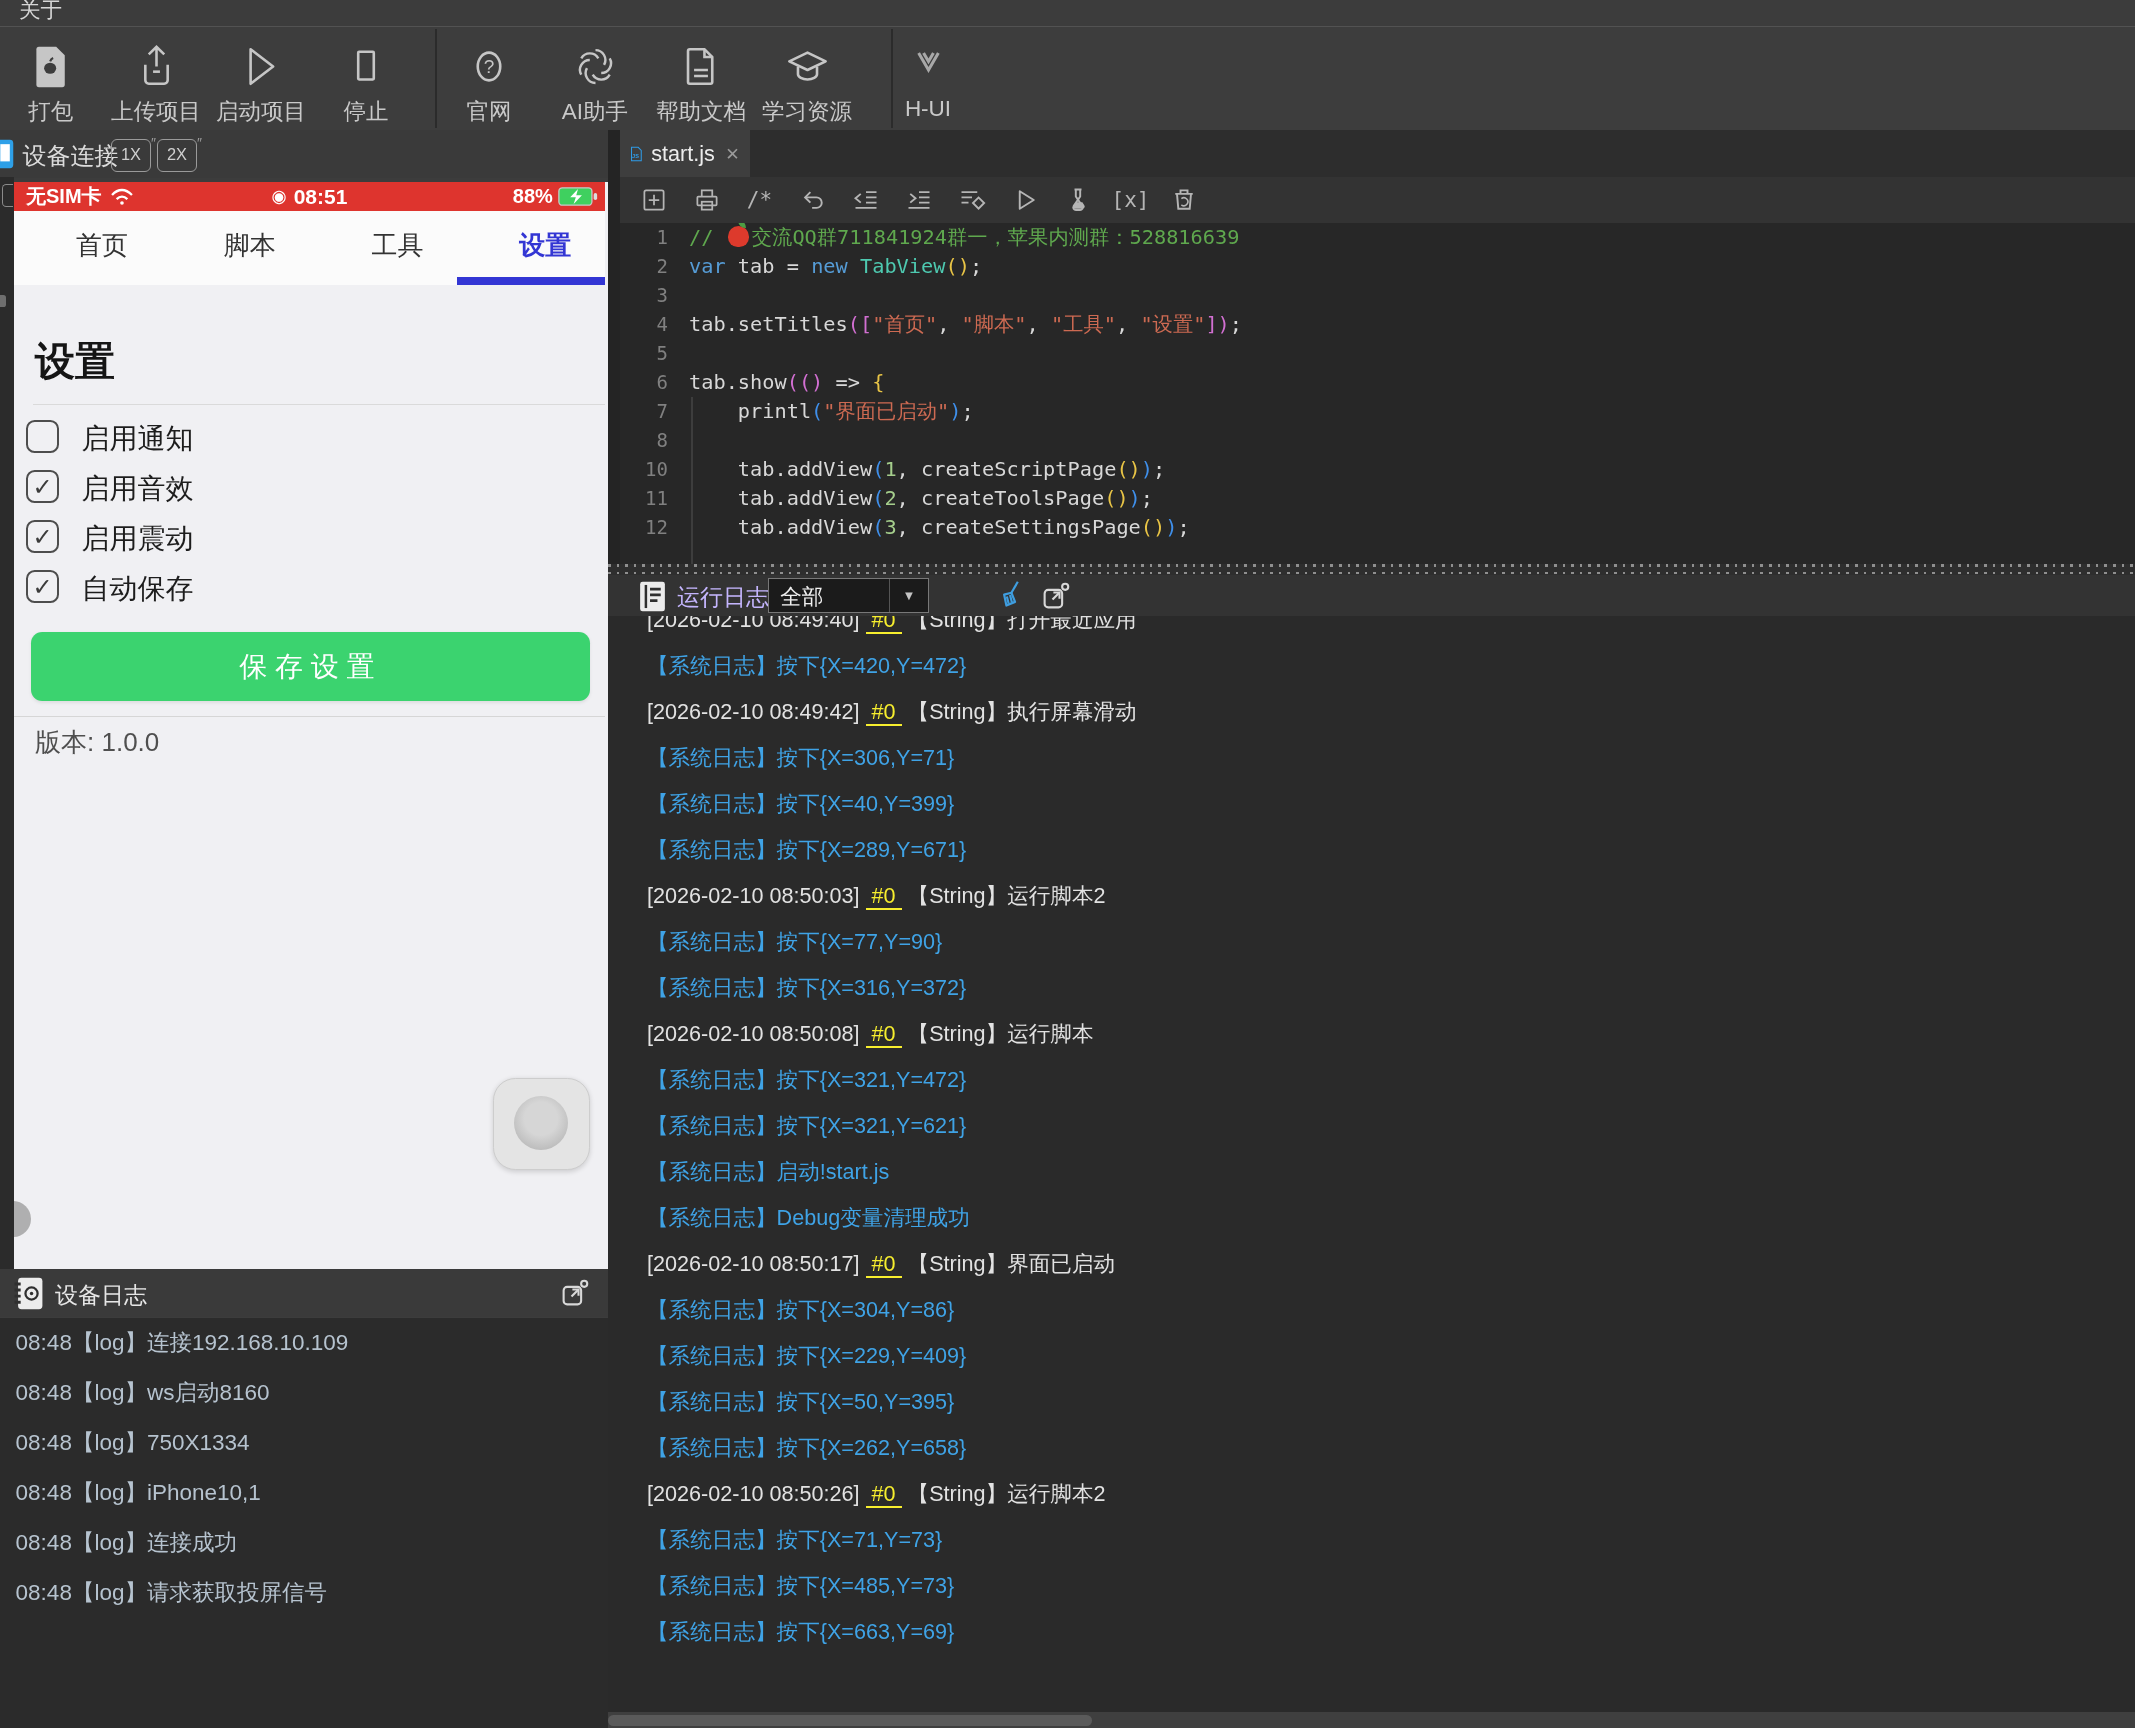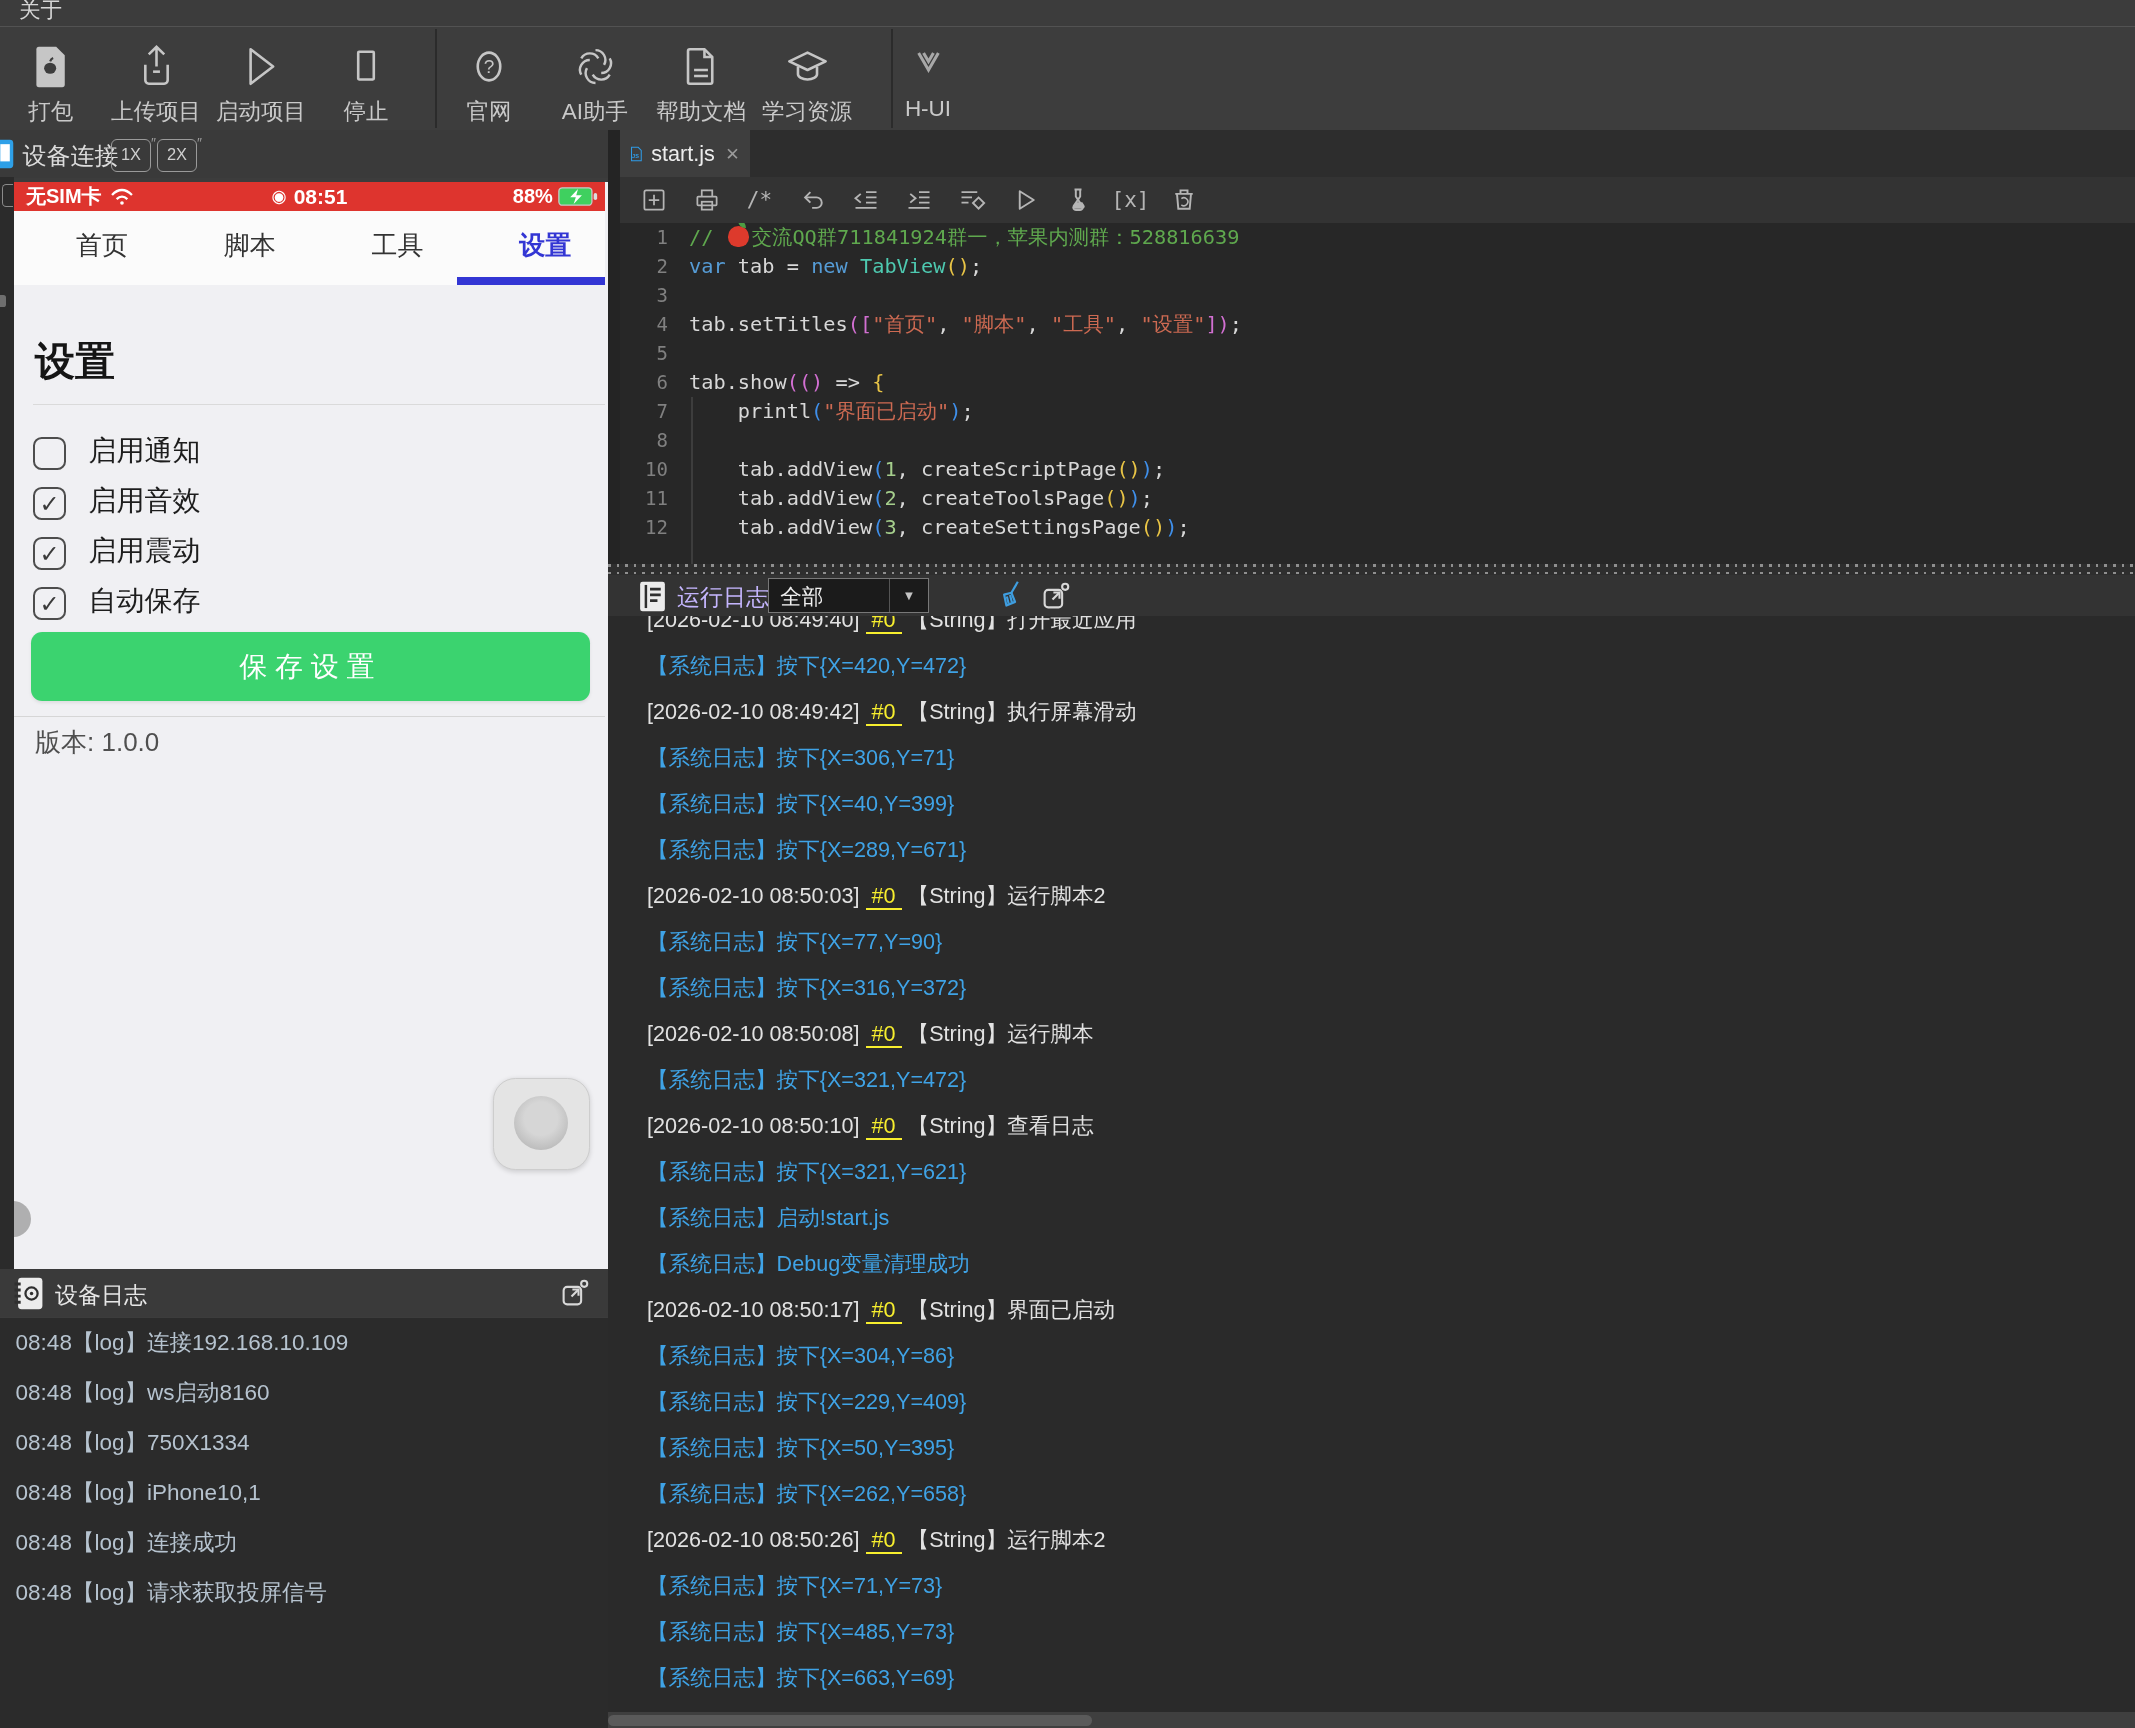--- a/index.html
+++ b/index.html
@@ -35,21 +35,21 @@
 
   #tabrow{position:absolute;left:0;top:29px;width:591px;height:74px;background:#fbfbfb;display:flex;}
   .ph-tab{flex:1;text-align:center;font-size:26px;color:#333;line-height:69px;position:relative;padding-left:28px;}
   .ph-tab.active{color:#3336d4;font-weight:bold;}
   .ph-tab.active::after{content:'';position:absolute;left:0;right:0;bottom:0;height:7.8px;background:#3336d4;}
 
   #page{position:absolute;left:0;top:104px;width:591px;height:941px;}
   #page-title{position:absolute;left:21px;top:48px;font-size:40px;font-weight:600;color:#151515;}
   .page-div1{position:absolute;left:19px;right:0;top:118px;border-top:1.7px solid #dadada;}
   #opts{position:absolute;left:0;top:134px;width:591px;}
-  .opt{height:50px;display:flex;align-items:flex-end;padding-left:19px;}
+  .opt{height:50px;display:flex;align-items:flex-start;padding-left:12px;}
   .cb{width:33px;height:33px;border:2.6px solid #4d4d4d;border-radius:8.6px;background:transparent;
       display:flex;align-items:center;justify-content:center;box-sizing:border-box;}
   .cb .tick{font-size:24px;color:#3b3b3b;font-weight:bold;line-height:1;}
   .opt .lbl{margin-left:22.5px;font-size:28px;color:#1d1d1d;}
   #save-btn{position:absolute;left:17.3px;top:346px;width:559px;height:69px;background:#3bd36f;border-radius:11.2px;
     color:#fff;font-size:28px;letter-spacing:7.8px;display:flex;align-items:center;justify-content:center;box-shadow:0 1.7px 3.5px rgba(0,0,0,.08);}
   .page-div2{position:absolute;left:0;right:0;top:430px;border-top:1.7px solid #d6d6d6;}
   #version{position:absolute;left:21px;top:439px;font-size:26px;color:#4f4f4f;}
   #assist-btn{position:absolute;left:479px;top:792px;width:95px;height:90px;border-radius:22.5px;
     background:#e4e4e4;border:0.9px solid #cdcdcd;box-shadow:0 1.7px 5.2px rgba(0,0,0,.15);}
@@ -480,21 +480,20 @@
       <div class="rl-row"><span><span class="wt">[2026-02-10 08:50:03] </span><span class="hash">#0</span><span class="wt"> 【String】运行脚本2</span></span></div>
 
       <div class="rl-row"><span><span class="sys">【系统日志】按下{X=77,Y=90}</span></span></div>
 
       <div class="rl-row"><span><span class="sys">【系统日志】按下{X=316,Y=372}</span></span></div>
 
       <div class="rl-row"><span><span class="wt">[2026-02-10 08:50:08] </span><span class="hash">#0</span><span class="wt"> 【String】运行脚本</span></span></div>
 
       <div class="rl-row"><span><span class="sys">【系统日志】按下{X=321,Y=472}</span></span></div>
 
-      <div class="rl-row"><span><span class="wt">[2026-02-10 08:50:10] </span><span class="hash">#0</span><span class="wt"> 【String】查看日志</span></span></div>
 
       <div class="rl-row"><span><span class="sys">【系统日志】按下{X=321,Y=621}</span></span></div>
 
       <div class="rl-row"><span><span class="sys">【系统日志】启动!start.js</span></span></div>
 
       <div class="rl-row"><span><span class="sys">【系统日志】Debug变量清理成功</span></span></div>
 
       <div class="rl-row"><span><span class="wt">[2026-02-10 08:50:17] </span><span class="hash">#0</span><span class="wt"> 【String】界面已启动</span></span></div>
 
       <div class="rl-row"><span><span class="sys">【系统日志】按下{X=304,Y=86}</span></span></div>

